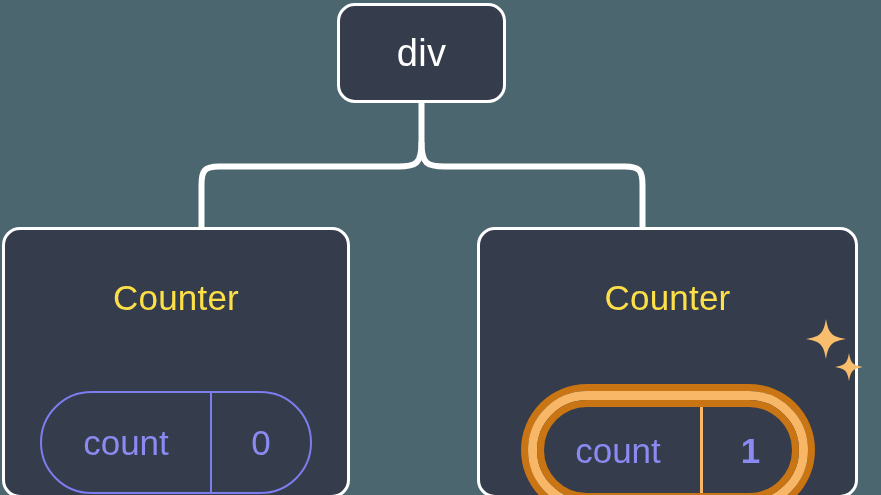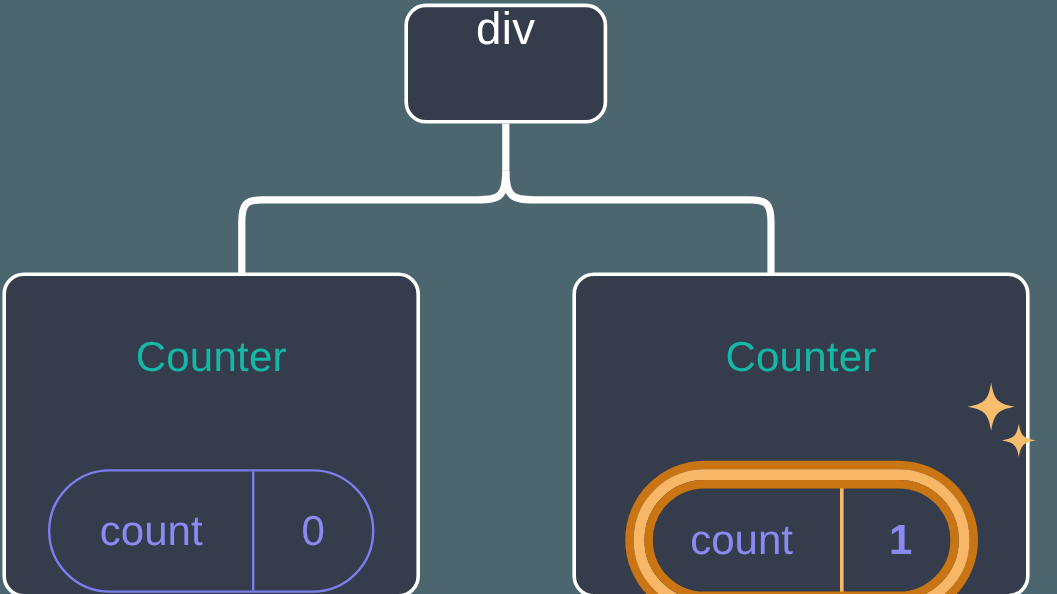--- a/index.html
+++ b/index.html
@@ -38,41 +38,42 @@
     border-radius: 18px;
     box-sizing: border-box;
   }
 
   #div-node {
     left: 337px;
     top: 3px;
     width: 169px;
     height: 100px;
     display: flex;
+    align-items: center;
     justify-content: center;
   }
   #div-node .node-title {
     color: #ffffff;
     font-size: 38px;
     letter-spacing: 0.3px;
     line-height: 1;
   }
 
   .counter-node {
     top: 227px;
     height: 271px;
     display: flex;
     flex-direction: column;
     align-items: center;
   }
   #counter-left  { left: 2px;   width: 348px; }
   #counter-right { left: 477px; width: 381px; }
 
   .counter-node .node-title {
-    color: #14b8a6;
+    color: #fde047;
     font-size: 35px;
     line-height: 1;
     margin-top: 50px;
     letter-spacing: 0.2px;
   }
 
   
   .pill-wrap {
     position: relative;
     margin-top: 32px;

